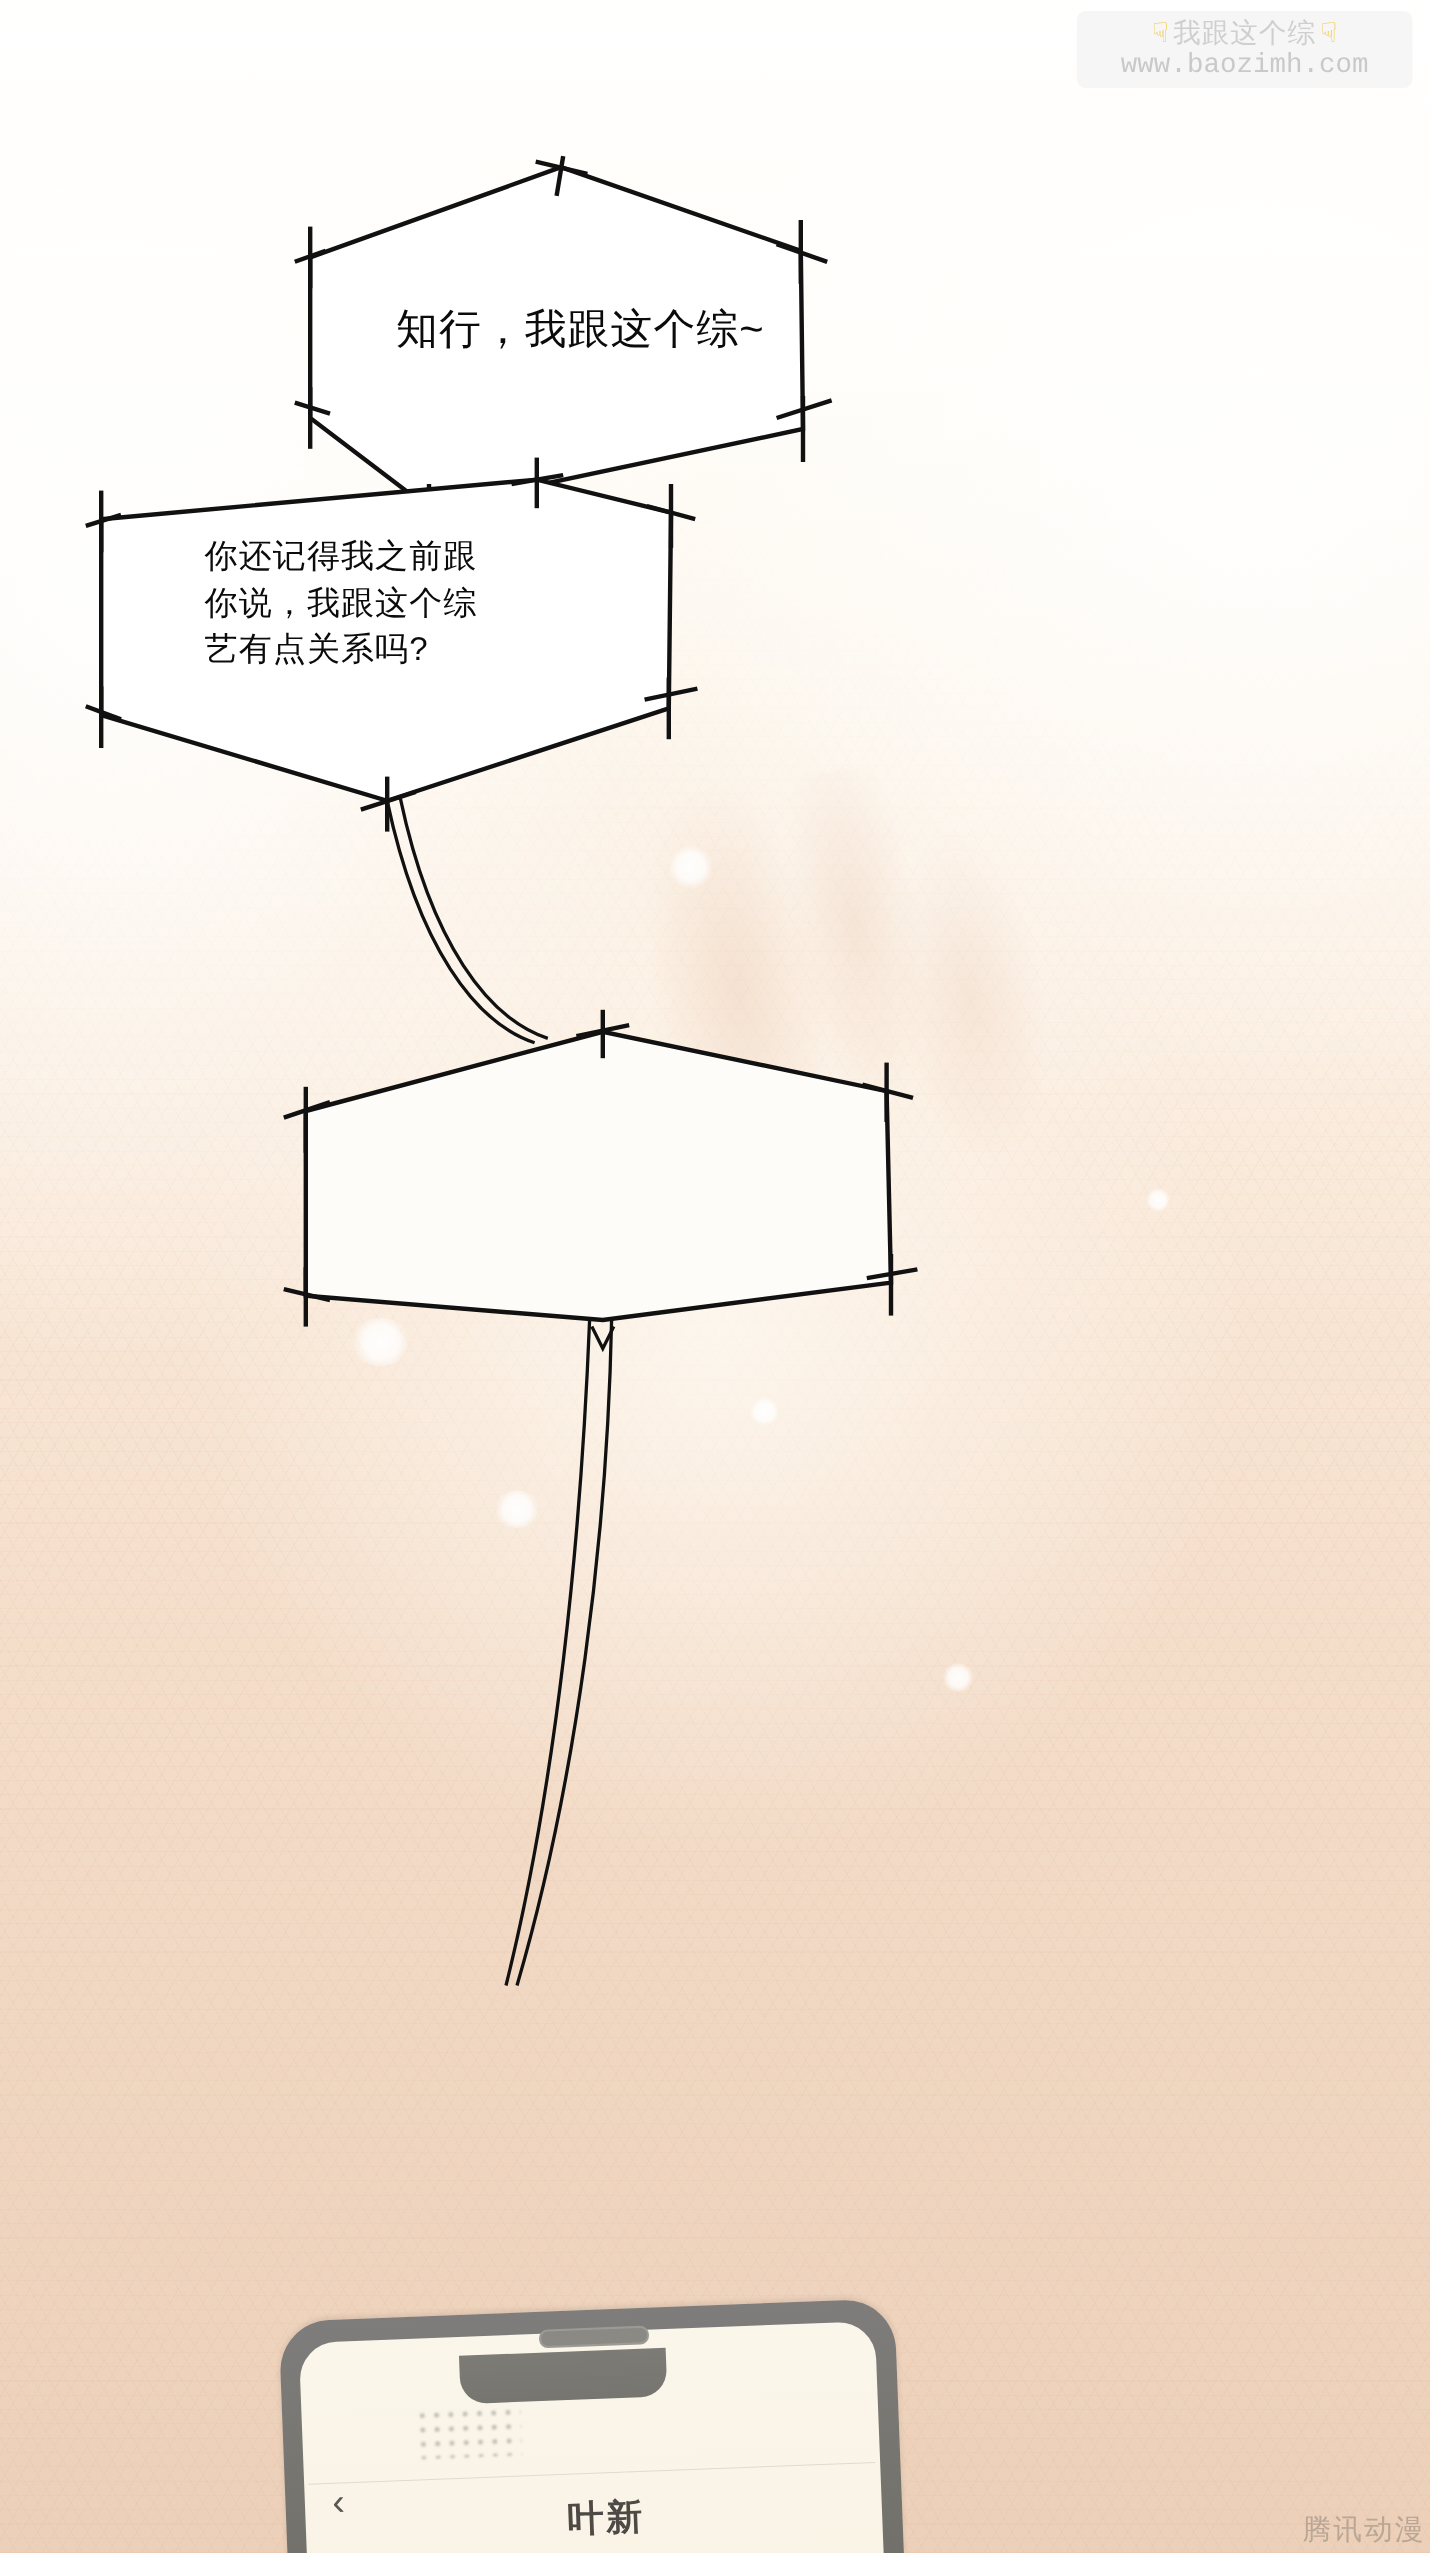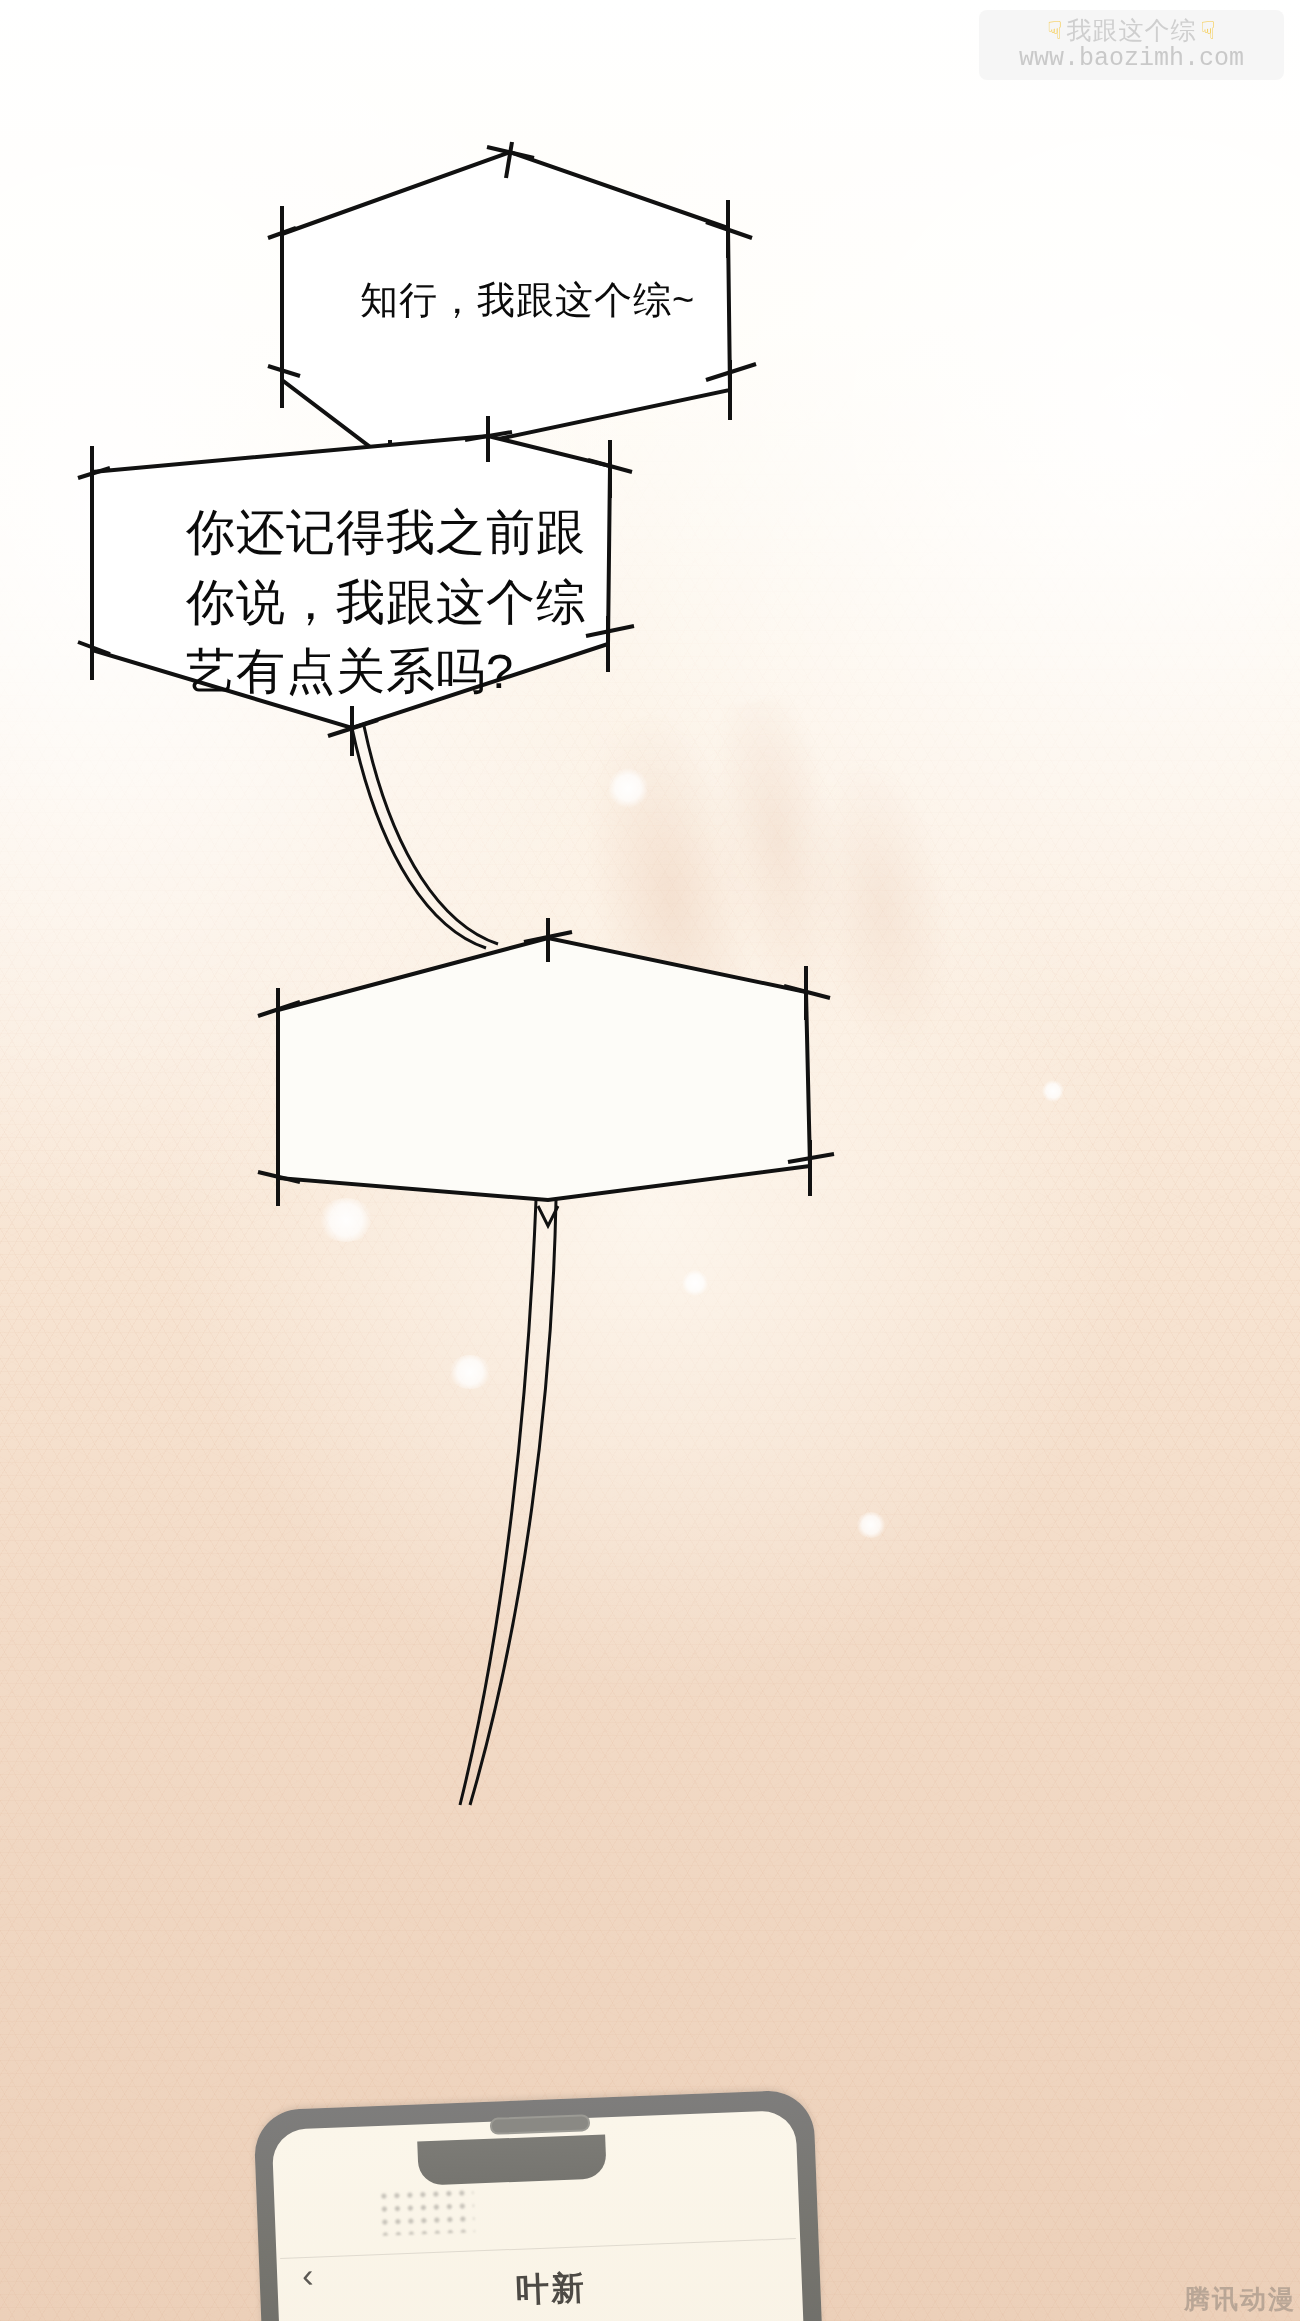--- a/index.html
+++ b/index.html
@@ -115,21 +115,21 @@
 
   
   .wm-corner {
     position: absolute;
     right: 4px;
     bottom: 4px;
     font-size: 26px;
     color: rgba(110,105,100,0.40);
     letter-spacing: 2px;
     z-index: 39;
-    font-weight: bold;
+    font-weight: normal;
   }
 
   
   #bubble-layer {
     position: absolute;
     inset: 0;
     z-index: 20;
   }
 
   
@@ -143,22 +143,22 @@
   }
   #bubble1-text {
     left: 360px;
     top: 275px;
     font-size: 38px;
     line-height: 1.35;
     letter-spacing: 1px;
   }
   #bubble2-text {
     left: 186px;
-    top: 498px;
-    font-size: 49px;
+    top: 485px;
+    font-size: 30px;
     line-height: 1.42;
     letter-spacing: 1px;
   }
   #bubble3-text {
     left: 364px;
     top: 1035px;
     font-size: 38px;
     line-height: 1.42;
     letter-spacing: 1px;
   }

